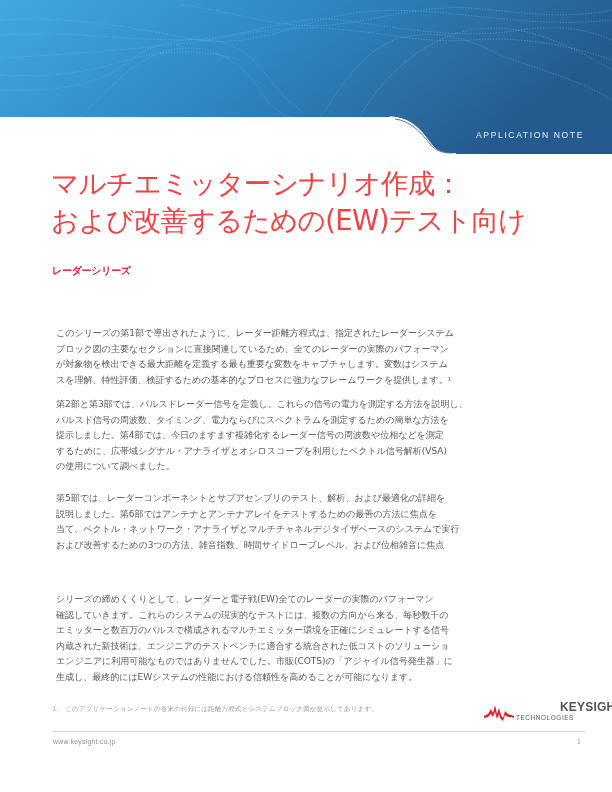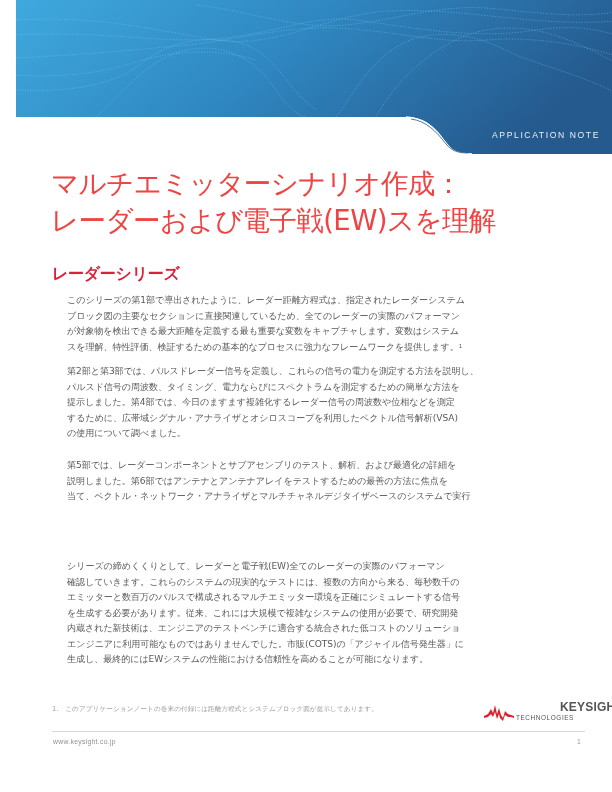--- a/index.html
+++ b/index.html
@@ -1,29 +1,29 @@
 <!DOCTYPE html>
 <html><head>
 <meta charset="utf-8">
 <style>
   html, body { margin:0; padding:0; }
   body { width:612px; height:792px; background:#ffffff; position:relative; overflow:hidden;
          font-family:"DejaVu Sans", "Liberation Sans", sans-serif; color:#555; }
-  .header { position:absolute; left:16px; top:0; width:543px; height:160px; }
+  .header { position:absolute; left:0; top:0; width:543px; height:160px; }
   .header svg { display:block; }
   .app-note { position:absolute; top:130px; left:476px; font-family:"Liberation Sans", sans-serif;
               font-size:8.6px; letter-spacing:1.6px; color:#e6f0f8; white-space:nowrap; }
   .title { position:absolute; left:51px; top:165px; font-size:27.5px; line-height:37px;
            color:#ef4444; font-weight:normal; margin:0; letter-spacing:-0.6px;
            font-family:"DejaVu Sans", sans-serif; }
   .title span { display:block; white-space:nowrap; }
-  .section-heading { position:absolute; left:52px; top:264px; font-size:16px; font-weight:bold;
+  .section-heading { position:absolute; left:52px; top:264px; font-size:10px; font-weight:bold;
                      color:#d9203d; margin:0; letter-spacing:-0.3px; }
-  .body-text { position:absolute; left:67px; width:520px; font-size:9.05px; line-height:15.5px;
-               color:#5a5a5a; }
+  .body-text { position:absolute; left:56px; width:520px; font-size:9.05px; line-height:15.5px;
+               color:#5a5a5a;margin-top:33px; }
   .body-text span.line { display:block; white-space:nowrap; letter-spacing:-0.05px; }
   sup { font-size:5.5px; vertical-align:top; position:relative; top:-1px; }
   .footnote { position:absolute; left:52px; top:705px; font-size:6.6px; color:#9b9b9b;
               white-space:nowrap; letter-spacing:0.1px; }
   .logo { position:absolute; left:484px; top:700px; width:100px; height:24px; }
   .logo .brand { position:absolute; left:32px; top:0px; font-family:"Liberation Sans", sans-serif;
                  font-weight:bold; font-size:12px; color:#555; letter-spacing:0.2px; white-space:nowrap;padding-left:44px; }
   .logo .tech { position:absolute; left:32px; top:14px; font-family:"Liberation Sans", sans-serif;
                 font-size:6.4px; color:#555; letter-spacing:0.6px; white-space:nowrap; }
   .logo svg { position:absolute; left:0; top:2px; }
@@ -58,21 +58,21 @@
       <path d="M360 117 C380 80 420 40 470 30 C520 22 560 40 612 70"></path>
       <path d="M0 75 C50 78 90 72 120 62 C160 50 200 48 240 60"></path>
       <path d="M180 5 C230 10 280 30 330 25 C380 20 420 5 470 8 C520 12 560 20 612 10"></path>
     </g>
   </svg>
   <div class="app-note">APPLICATION NOTE</div>
 </div>
 
 <h1 class="title">
   <span>マルチエミッターシナリオ作成：</span>
-  <span>レーダーおよび電子戦(EW)スを理解</span>
+  <span>および改善するための(EW)テスト向け</span>
 </h1>
 
 <h2 class="section-heading">レーダーシリーズ</h2>
 
 <div class="body-text" style="top:293px;">
   <span class="line">このシリーズの第1部で導出されたように、レーダー距離方程式は、指定されたレーダーシステム</span>
   <span class="line">ブロック図の主要なセクションに直接関連しているため、全てのレーダーの実際のパフォーマン</span>
   <span class="line">が対象物を検出できる最大距離を定義する最も重要な変数をキャプチャします。変数はシステム</span>
   <span class="line"><span>スを理解、特性評価、検証するための基本的なプロセスに強力なフレームワークを提供します。</span><sup>1</sup></span>
 </div>
@@ -82,27 +82,27 @@
   <span class="line">パルスド信号の周波数、タイミング、電力ならびにスペクトラムを測定するための簡単な方法を</span>
   <span class="line">提示しました。第4部では、今日のますます複雑化するレーダー信号の周波数や位相などを測定</span>
   <span class="line">するために、広帯域シグナル・アナライザとオシロスコープを利用したベクトル信号解析(VSA)</span>
   <span class="line">の使用について調べました。</span>
 </div>
 
 <div class="body-text" style="top:458px;">
   <span class="line">第5部では、レーダーコンポーネントとサブアセンブリのテスト、解析、および最適化の詳細を</span>
   <span class="line">説明しました。第6部ではアンテナとアンテナアレイをテストするための最善の方法に焦点を</span>
   <span class="line">当て、ベクトル・ネットワーク・アナライザとマルチチャネルデジタイザベースのシステムで実行</span>
+  <span class="line">および改善するための3つの方法、雑音指数、時間サイドローブレベル、および位相雑音に焦点</span>
 </div>
 
 <div class="body-text" style="top:559px;">
   <span class="line">シリーズの締めくくりとして、レーダーと電子戦(EW)全てのレーダーの実際のパフォーマン</span>
   <span class="line">確認していきます。これらのシステムの現実的なテストには、複数の方向から来る、毎秒数千の</span>
   <span class="line">エミッターと数百万のパルスで構成されるマルチエミッター環境を正確にシミュレートする信号</span>
-  <span class="line">を生成する必要があります。従来、これには大規模で複雑なシステムの使用が必要で、研究開発</span>
   <span class="line">内蔵された新技術は、エンジニアのテストベンチに適合する統合された低コストのソリューショ</span>
   <span class="line">エンジニアに利用可能なものではありませんでした。市販(COTS)の「アジャイル信号発生器」に</span>
   <span class="line">生成し、最終的にはEWシステムの性能における信頼性を高めることが可能になります。</span>
 </div>
 
 <div class="footnote">1.　このアプリケーションノートの巻末の付録には距離方程式とシステムブロック図が提示してあります。</div>
 
 <div class="logo">
   <svg width="30" height="20" viewBox="0 0 30 20">
     <path d="M0 14 L4 12 L7 7 L9 11 L11 3 L13 12 L15 6 L17 13 L19 16 L21 9 L24 12 L27 13 L30 14 L30 16 L27 15 L24 15 L21 13 L19 19 L16 16 L15 12 L13 17 L11 10 L9 15 L7 12 L4 15 L0 16 Z" fill="#e0202f"></path>

